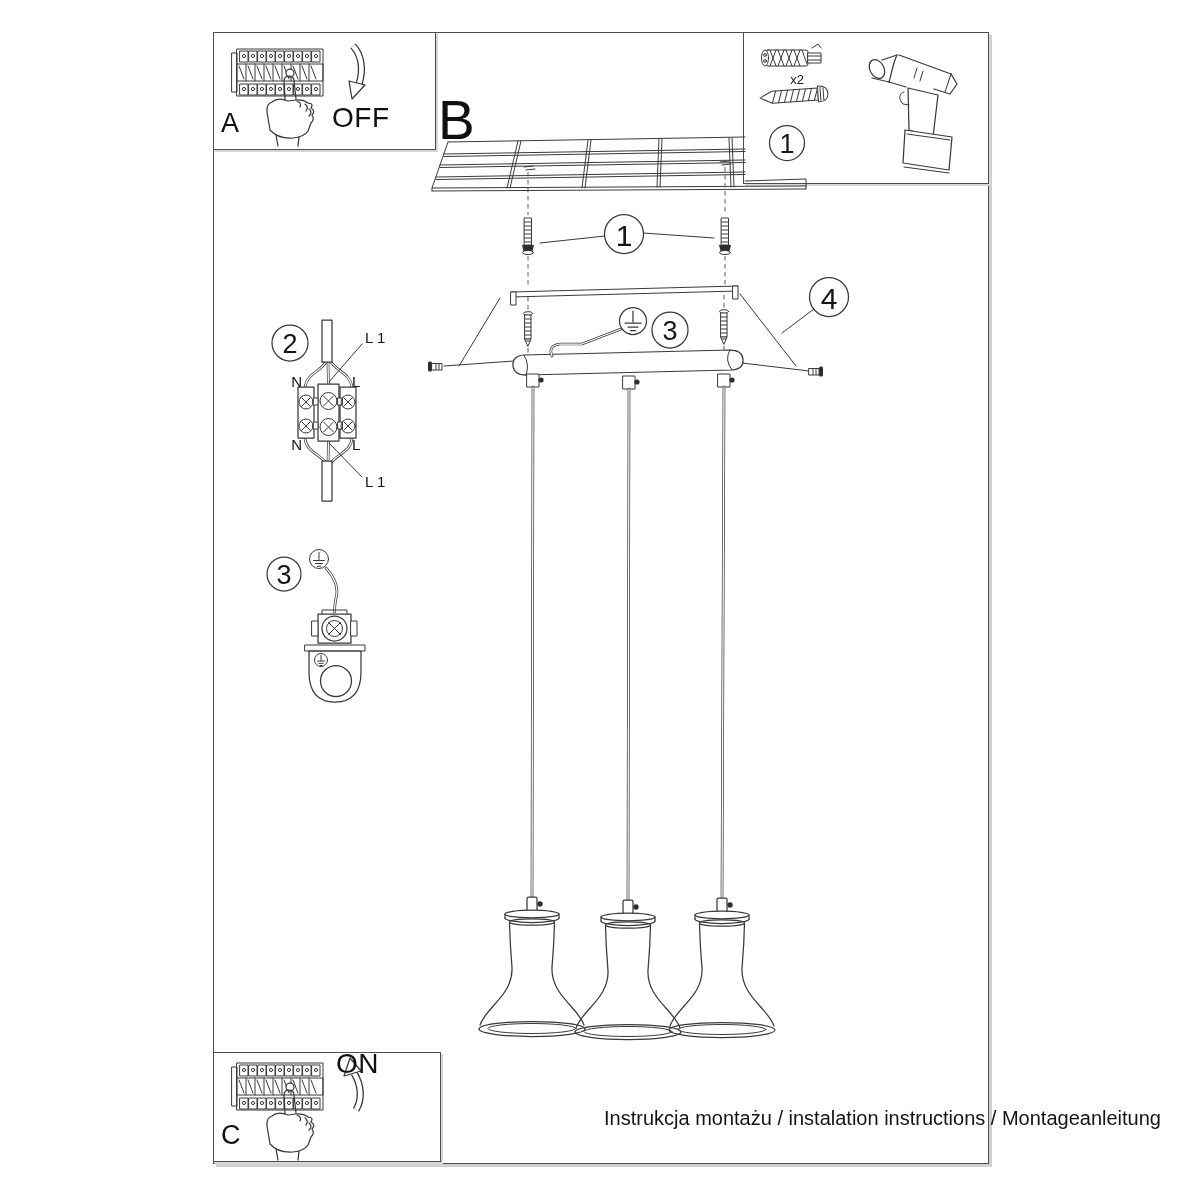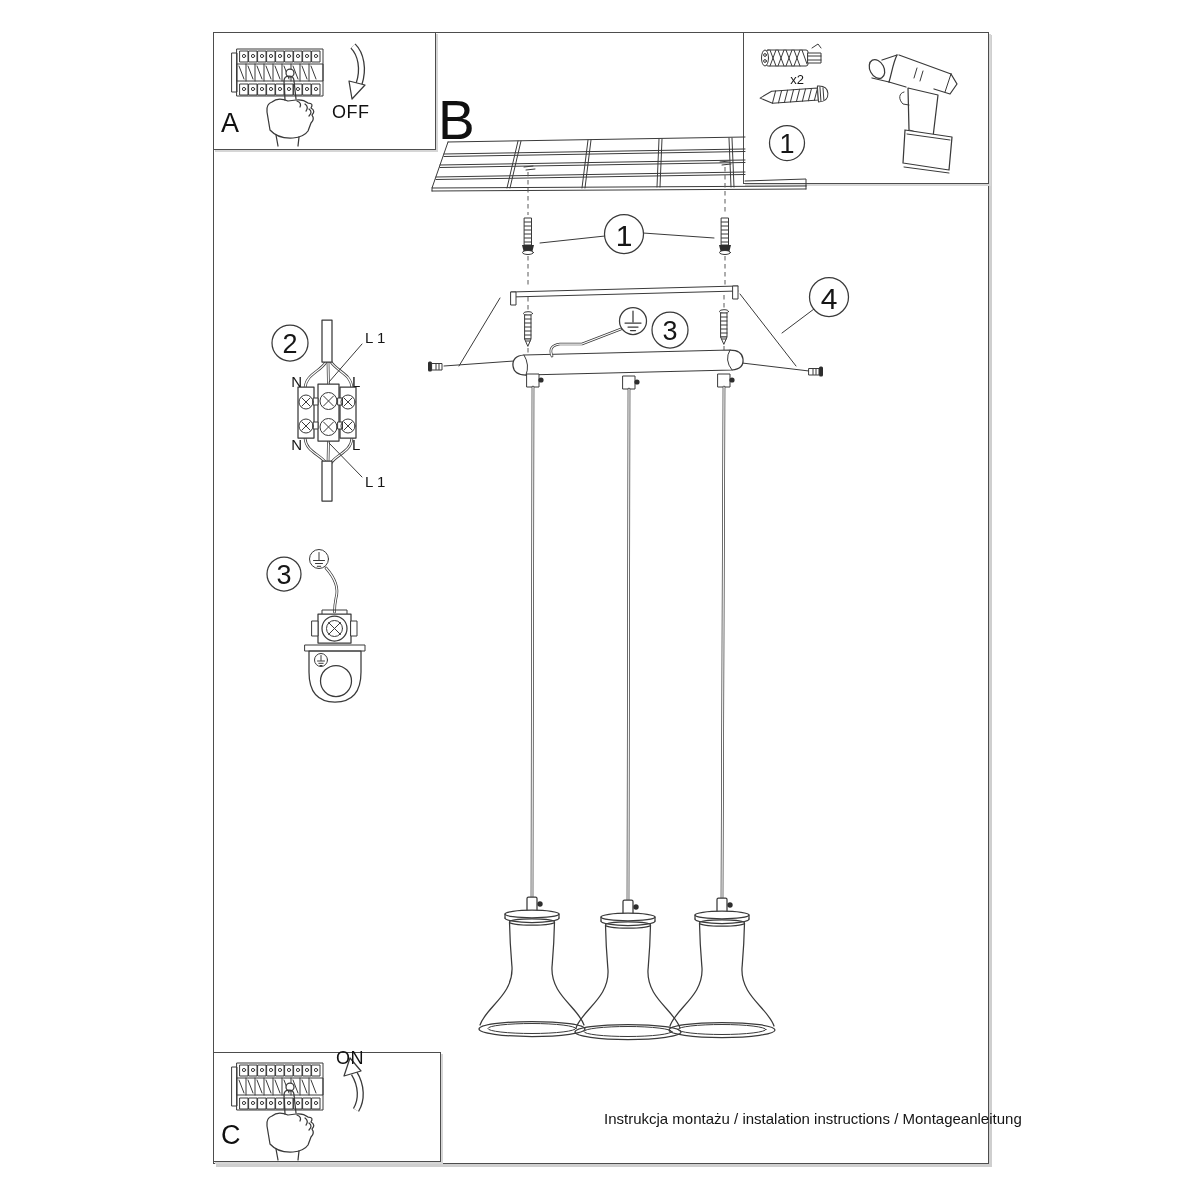--- a/index.html
+++ b/index.html
@@ -19,22 +19,22 @@
   .arrowsh{fill:none;stroke:#3a3a3a;stroke-width:7.2;stroke-linecap:butt;}
   .arrowin{fill:none;stroke:#ffffff;stroke-width:4.6;stroke-linecap:butt;}
   text{font-family:"Liberation Sans",sans-serif;fill:#161616;}
   .cnum{font-size:30px;}
   .cnum-s{font-size:27px;}
   .wlabel{font-size:15px;}
   .qty{font-size:13px;}
   .big-letter{color:#101010;}
   .letter-a,.letter-c{font-size:27px;}
   .letter-b{font-size:55px;}
-  .switch-label{font-size:18px;letter-spacing:.5px;color:#101010;}
-  .footer{font-size:15px;line-height:17.5px;color:#141414;white-space:nowrap;}
+  .switch-label{font-size:28px;letter-spacing:.5px;color:#101010;}
+  .footer{font-size:20px;line-height:17.5px;color:#141414;white-space:nowrap;}
 </style>
 </head>
 <body>
 
 <div class="page">
 
   <div class="abs frame" style="left:213px;top:32px;width:774px;height:1130px;"></div>
 
   <div class="abs panel" style="left:213px;top:32px;width:221px;height:116px;"></div>
   <div class="abs panel" style="left:743px;top:32px;width:244px;height:150px;"></div>

